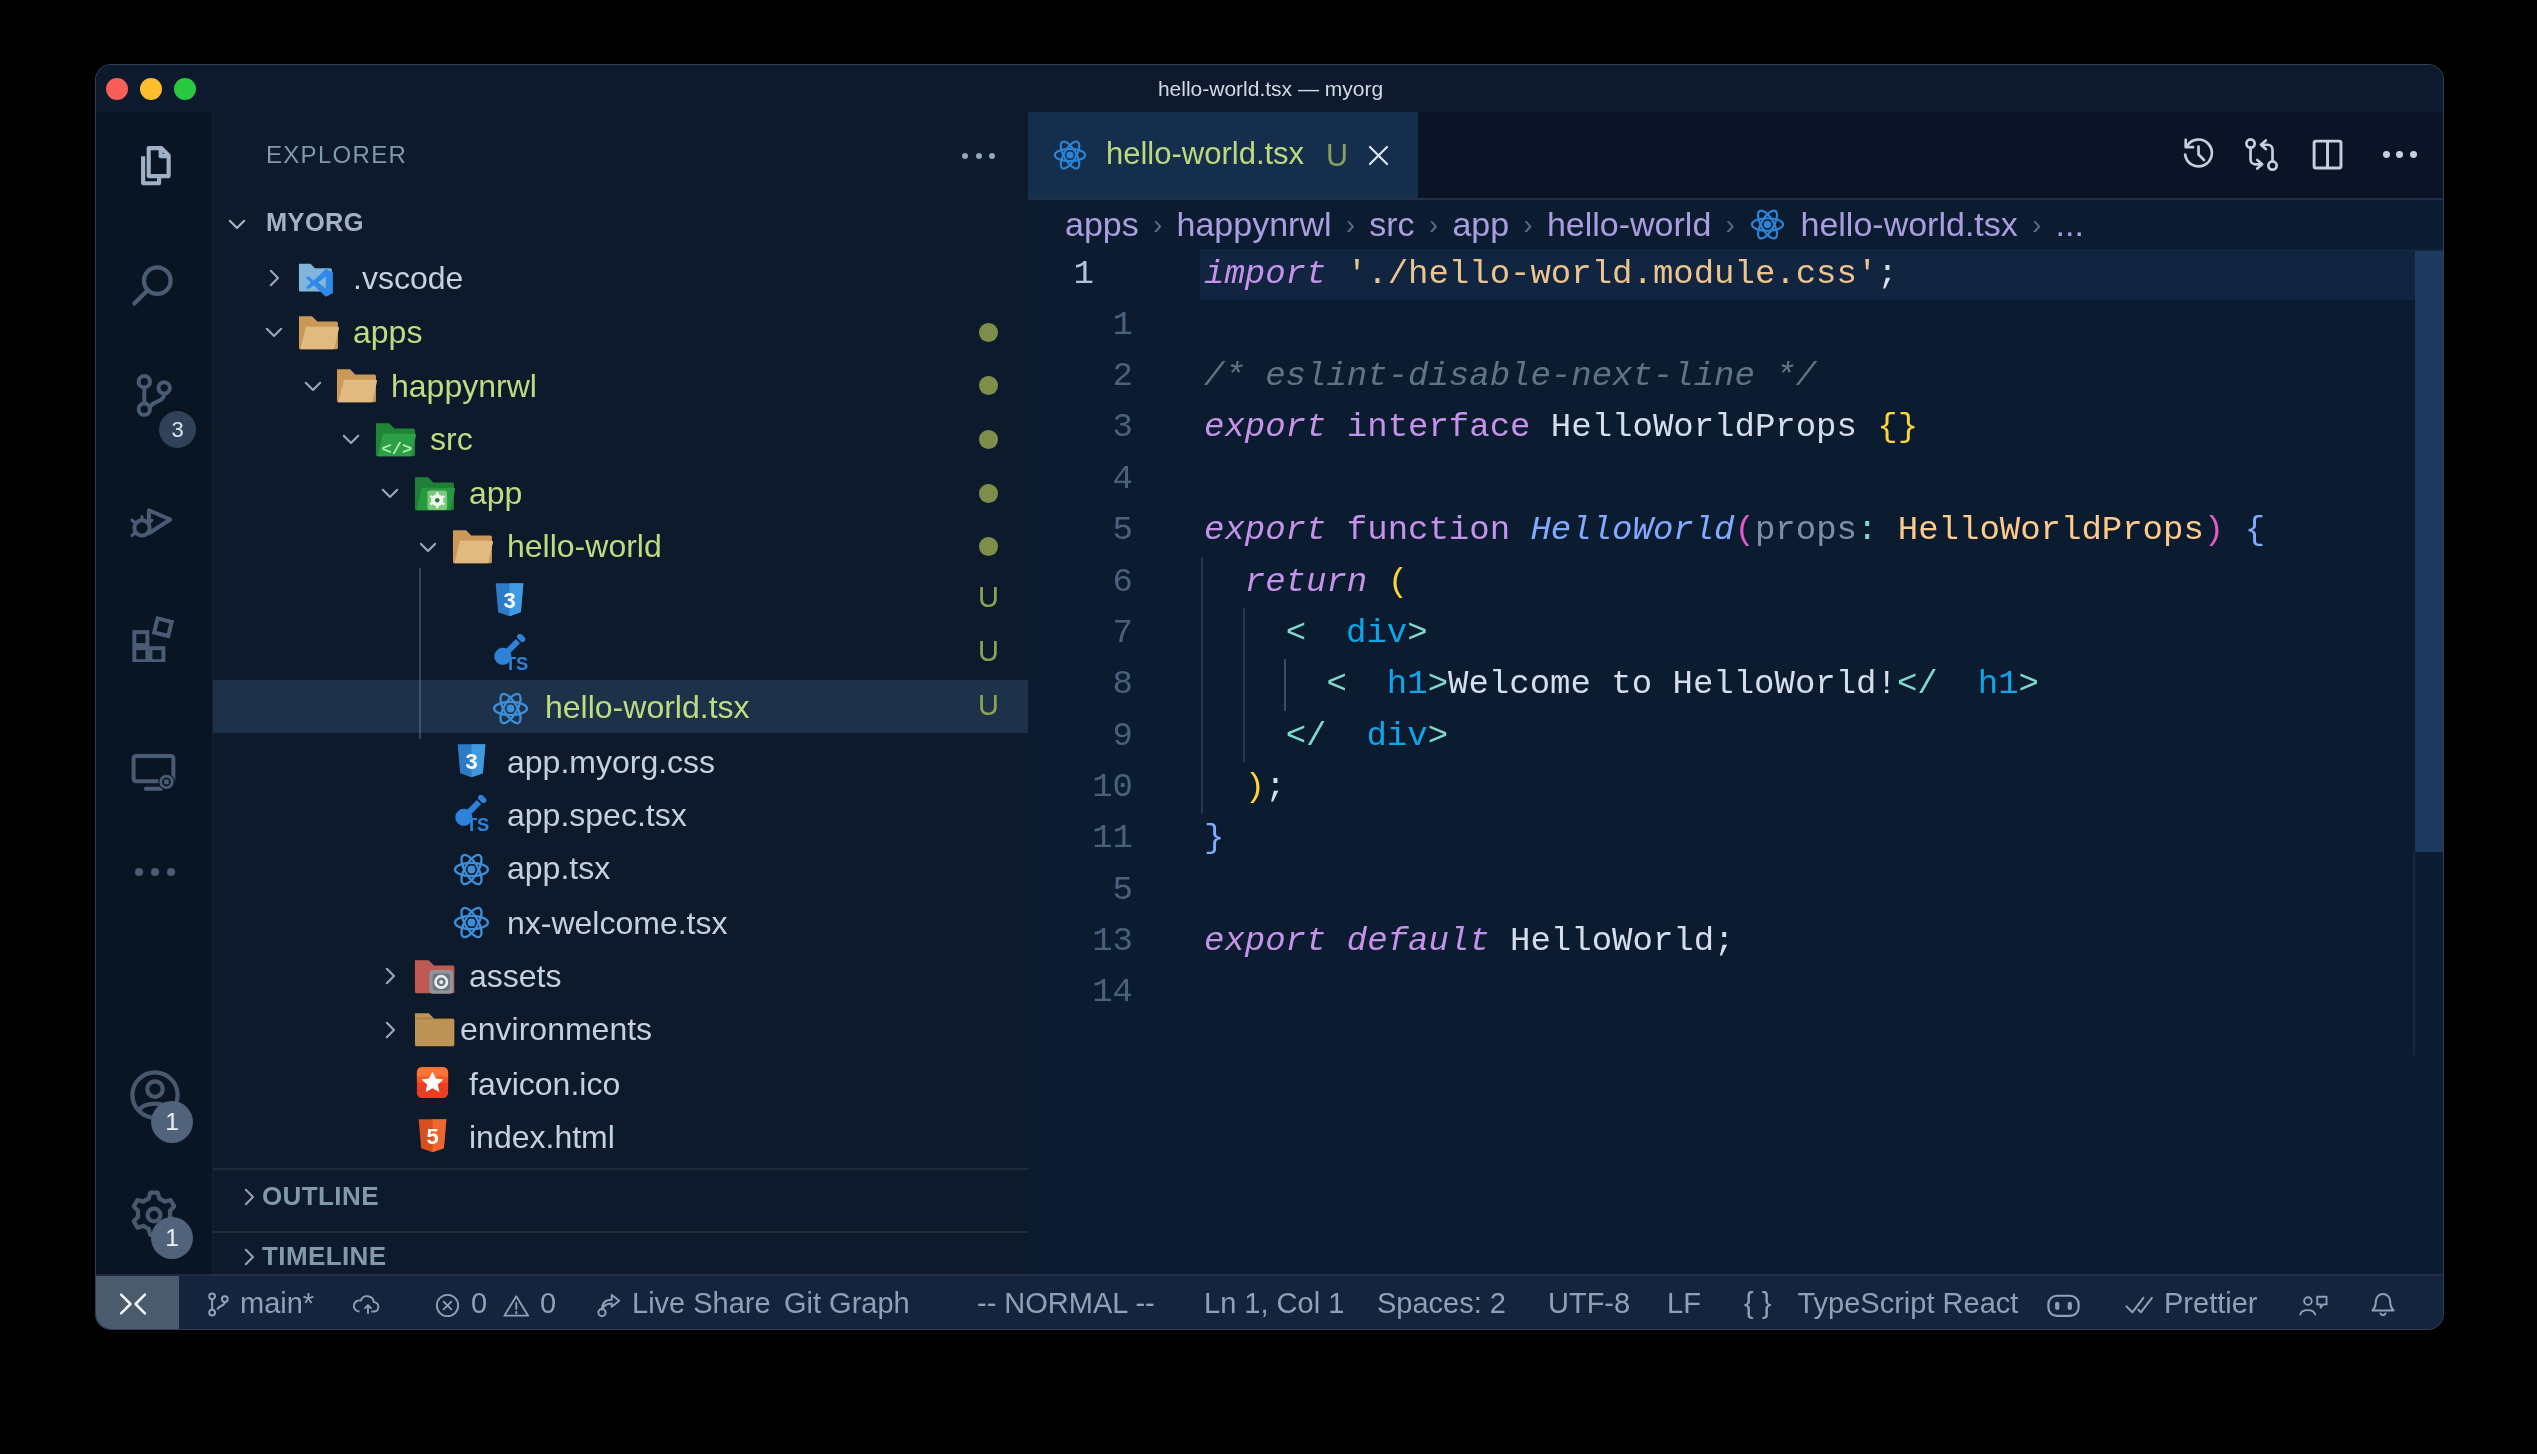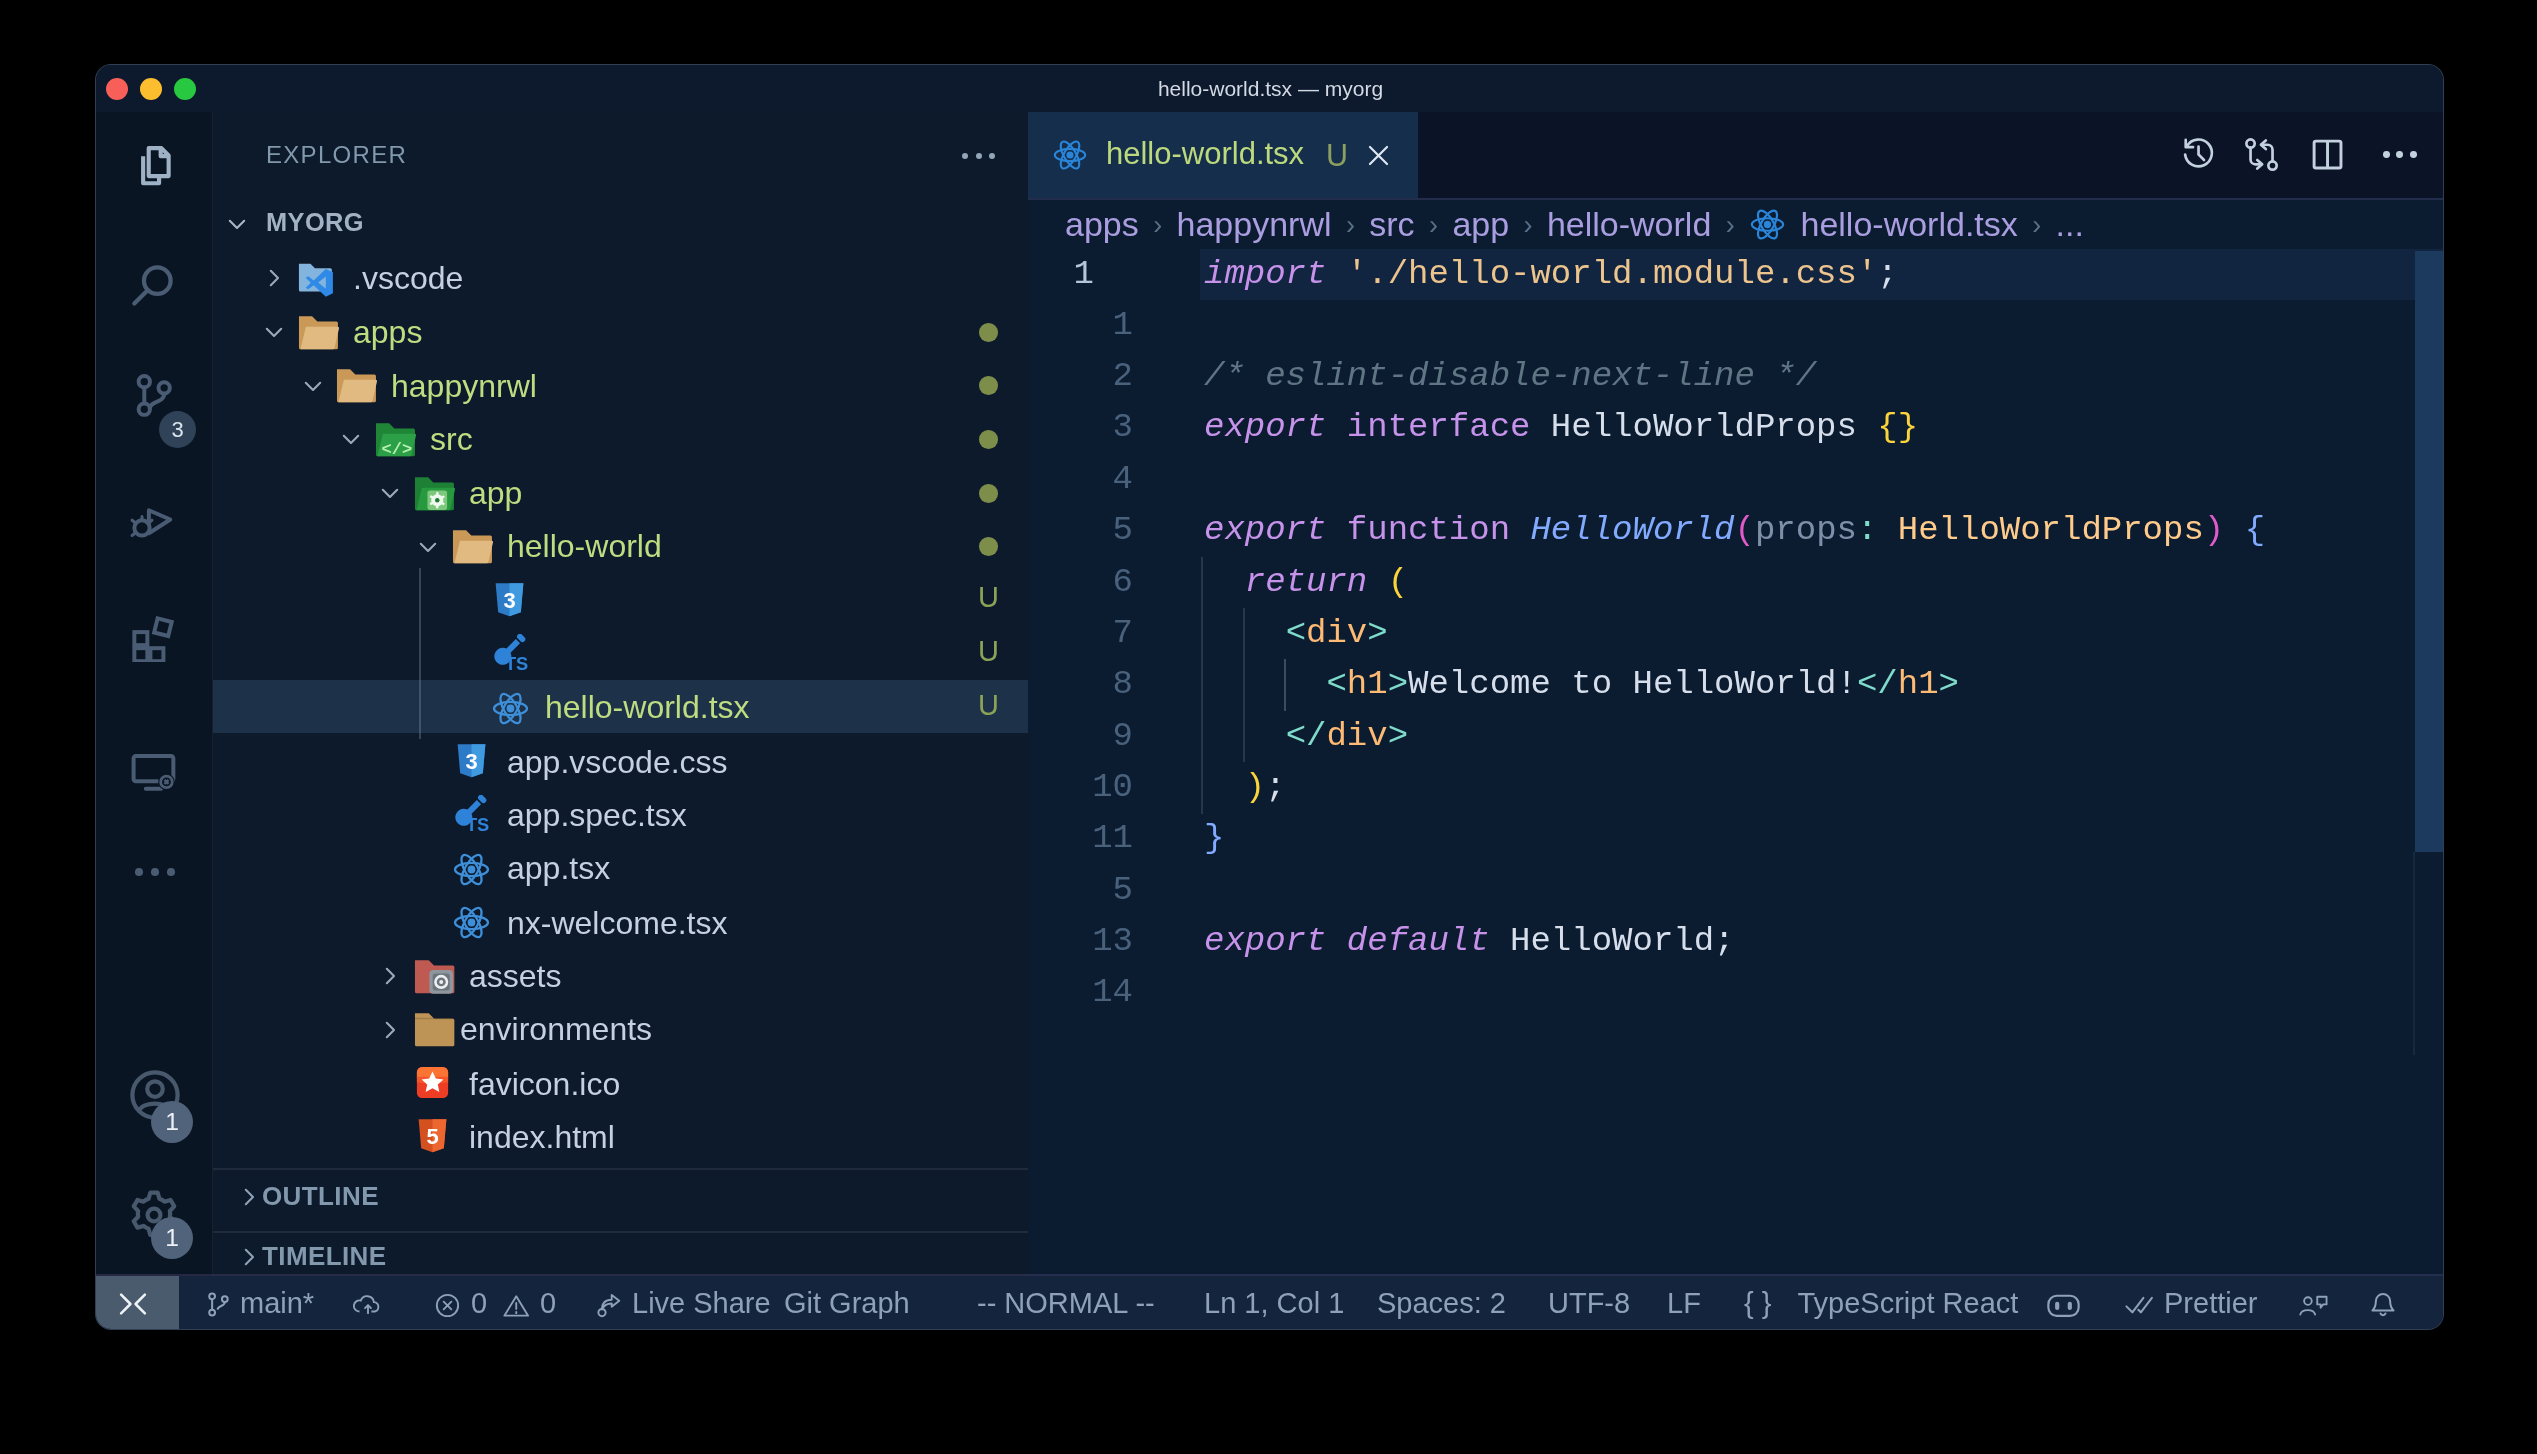--- a/index.html
+++ b/index.html
@@ -15,21 +15,21 @@
 .it{font-style:italic;}
 .kw{color:#c792ea;}
 .str{color:#ecc48d;}
 .cm{color:#5f7584;}
 .teal{color:#7fdbca;}
 .gold{color:#fbd43c;}
 .pink{color:#e05bc8;}
 .blue{color:#82aaff;}
 .peach{color:#ffcb8b;}
 .grey{color:#7e90a8;}
-.tag{color:#fdba74;}
+.tag{color:#0ea5e9;margin-left:40px;}
 .treelabel{position:absolute;font-size:32px;color:#c5d1e0;line-height:54px;height:54px;white-space:nowrap;}
 .green{color:#bedc80;}
 .bcitem{color:#ab9ee0;font-size:34px;}
 .bcsep{color:#5a7087;font-size:27px;}
 .statustext{position:absolute;font-size:29px;color:#8ea1b8;line-height:55px;height:55px;white-space:nowrap;}
 
 </style></head><body>
 <div id="win">
 <div class="abs" style="left:0;top:0;width:2349px;height:47px;background:#0d1a2d"></div>
 <div class="abs" style="left:10.2px;top:12.7px;width:22px;height:22px;border-radius:50%;background:#f75f58"></div>
@@ -216,21 +216,21 @@
     </svg>
 <div class="treelabel green" style="left:449px;top:615px">hello-world.tsx</div>
 <div class="abs sans" style="left:882px;top:624px;font-size:29px;color:#8ba356">U</div>
 <svg style="position:absolute;left:357px;top:677px" width="37" height="37" viewBox="0 0 44 44">
       <g transform="scale(1.375)">
 <path d="M4 2 h24 l-2.2 25 -9.8 3.4 -9.8 -3.4 Z" fill="#2d7ac6"></path>
 <path d="M16 2 h12 l-2.2 25 -9.8 3.4 Z" fill="#3f9ae0"></path>
 <text x="16" y="23" font-family="Liberation Sans" font-size="19" font-weight="bold" fill="#fff" text-anchor="middle">3</text>
       </g>
     </svg>
-<div class="treelabel " style="left:411px;top:670px">app.vscode.css</div>
+<div class="treelabel " style="left:411px;top:670px">app.myorg.css</div>
 <svg style="position:absolute;left:356px;top:730px" width="39" height="39" viewBox="0 0 46 46">
       <g transform="scale(1.4375)">
 <g transform="rotate(45 14 14)" fill="#2e82d8">
 <rect x="10.2" y="-3.5" width="7.6" height="4.6" rx="2.2"></rect>
 <path d="M11.6 2.5 h4.8 v11 a7 7 0 1 1 -4.8 0 Z"></path>
         </g>
 <text x="21" y="29.5" font-family="Liberation Sans" font-size="15" font-weight="bold" fill="#2e82d8" text-anchor="middle">TS</text>
       </g>
     </svg>
 <div class="treelabel " style="left:411px;top:723px">app.spec.tsx</div>

